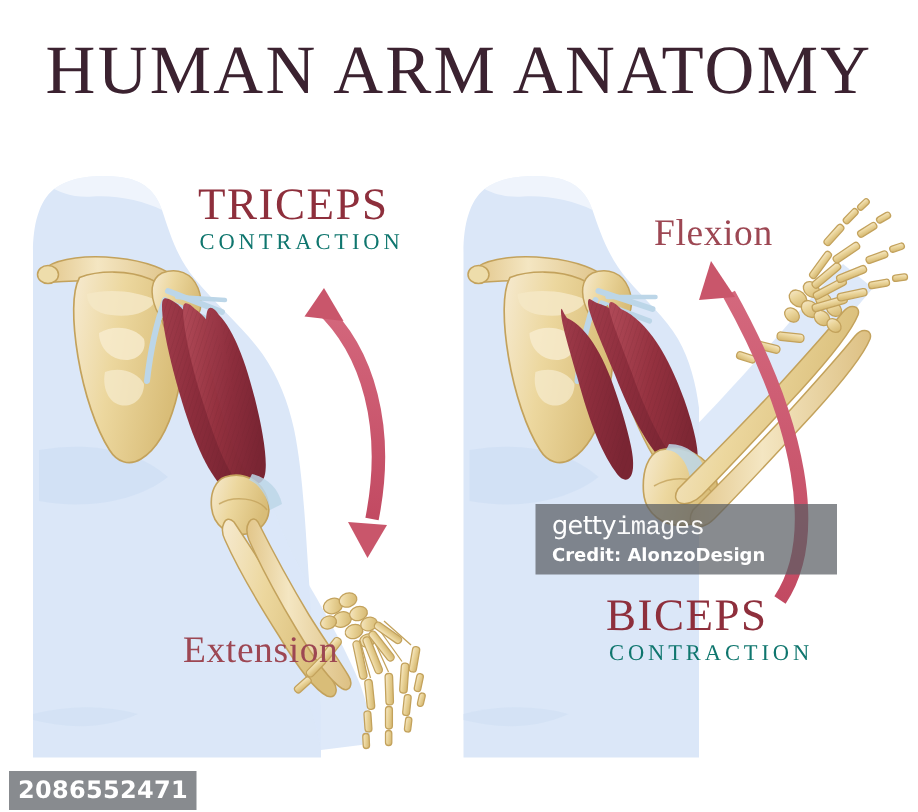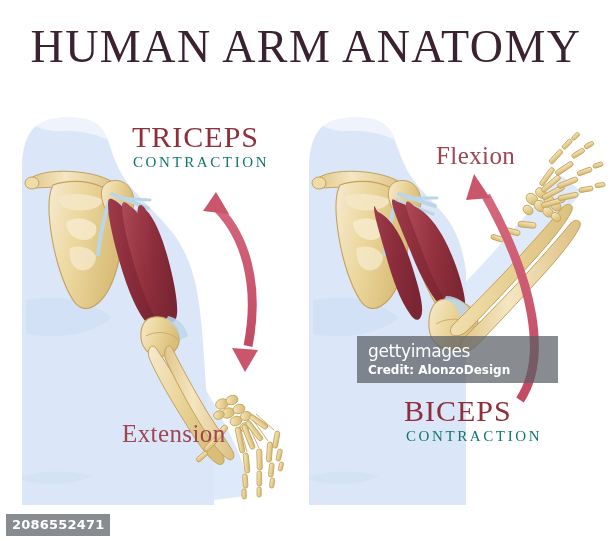--- a/index.html
+++ b/index.html
@@ -80,37 +80,37 @@
     position: absolute;
     left: 11px;
     top: 5px;
     font-family: "DejaVu Sans", sans-serif;
     font-size: 17px;
     color: #ffffff;
     letter-spacing: -0.4px;
     white-space: nowrap;
   }
   #watermark .wm-logo b { font-weight: 400; }
-  #watermark .wm-logo span.light { font-weight: 400; opacity: 0.96; }
+  #watermark .wm-logo span.light { font-weight: 400; opacity: 0.96; font-family: Liberation Mono, monospace; }
   #watermark .wm-credit {
     position: absolute;
     left: 11px;
     top: 27px;
     font-family: "DejaVu Sans", sans-serif;
     font-size: 12px;
     font-weight: 700;
     color: #ffffff;
     white-space: nowrap;
   }
   #asset-id {
     position: absolute;
     left: 6px;
     top: 514px;
     font-family: "DejaVu Sans", sans-serif;
-    font-size: 13px;
+    font-size: 16px;
     font-weight: 700;
     color: #ffffff;
     background: rgba(90,94,100,0.72);
     padding: 3px 6px 4px 6px;
     letter-spacing: 0.2px;
     white-space: nowrap;
   }
 </style>
 </head>
 <body>

